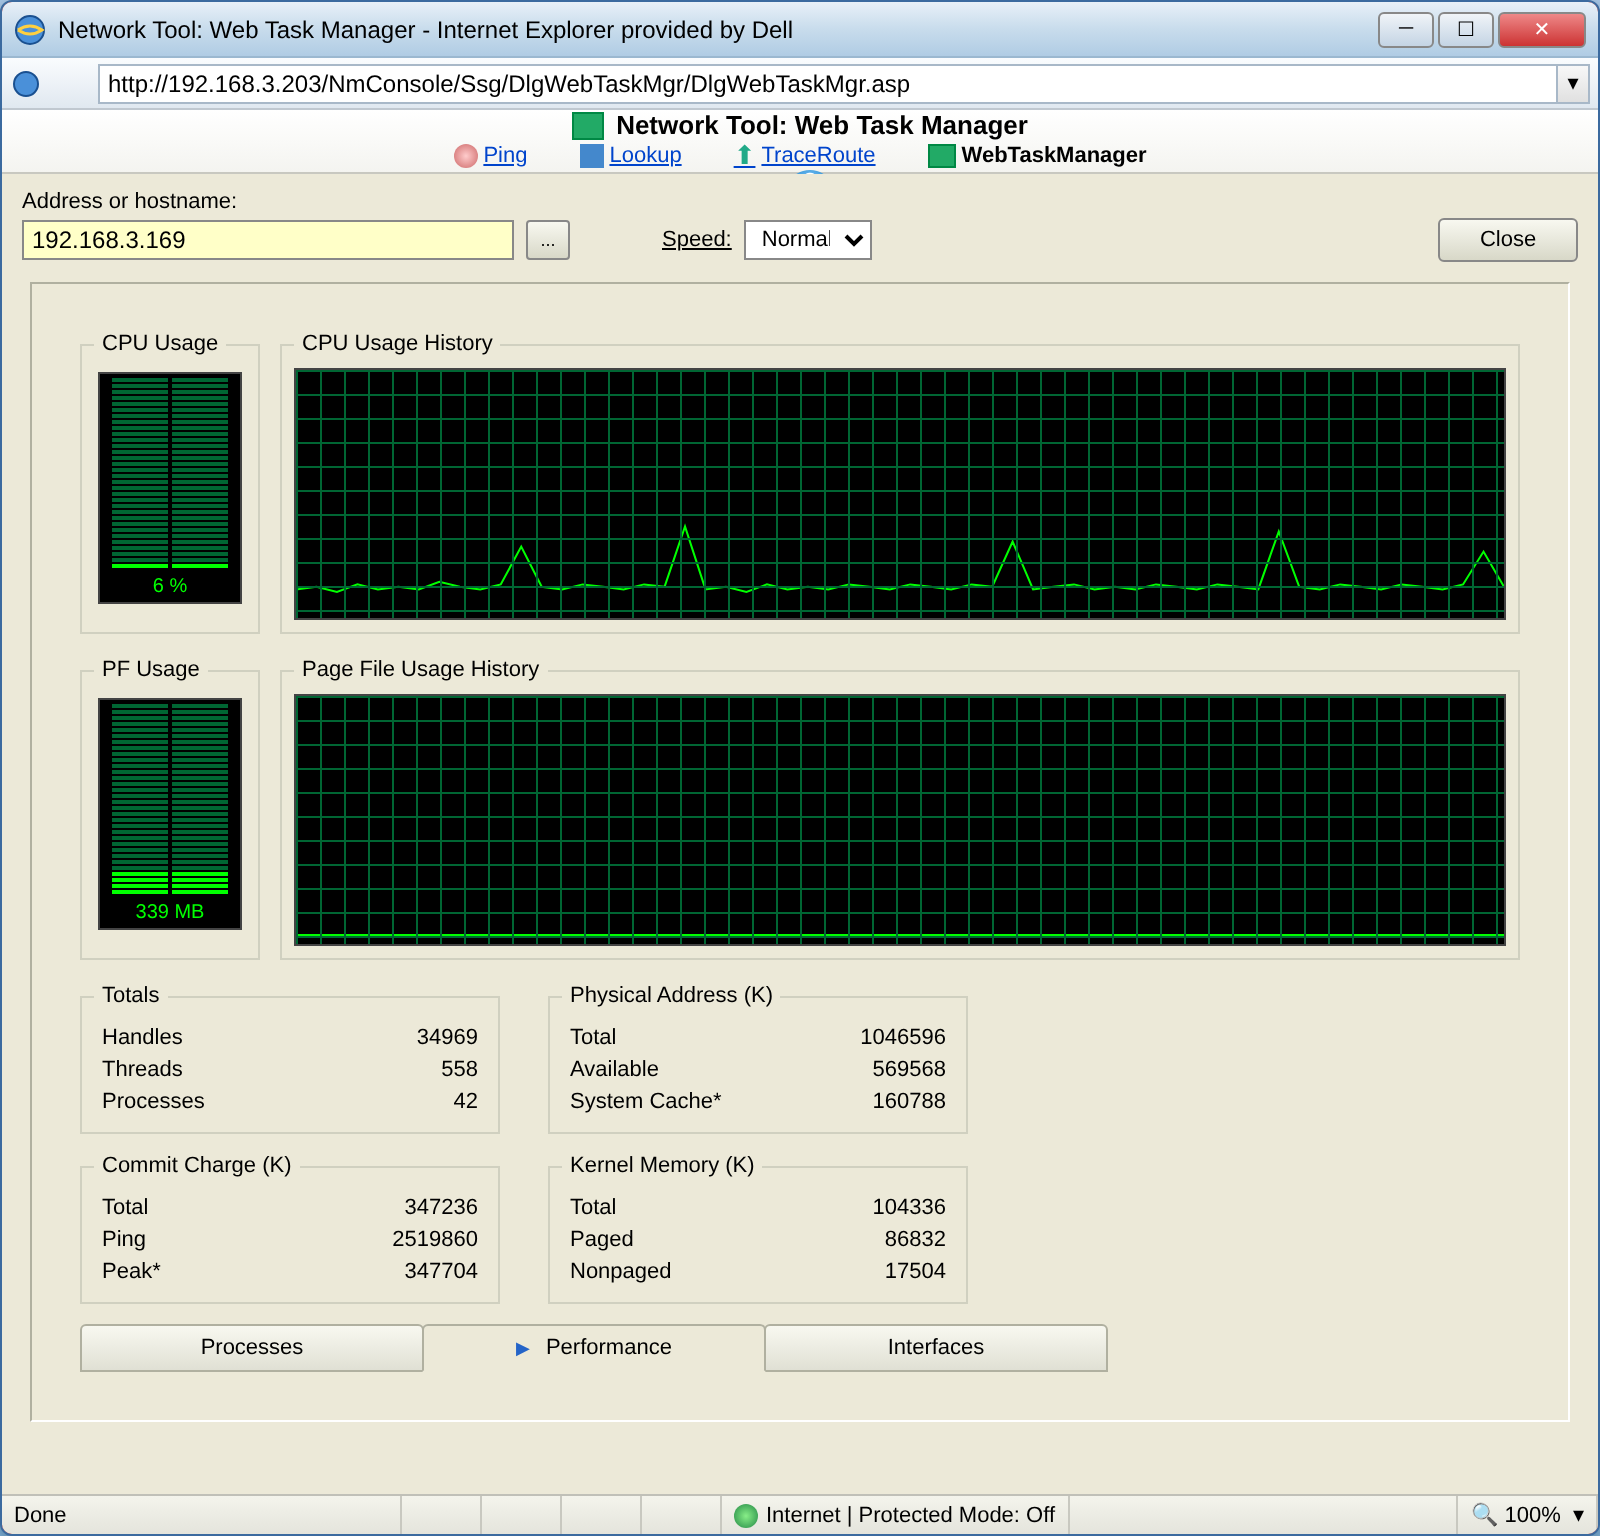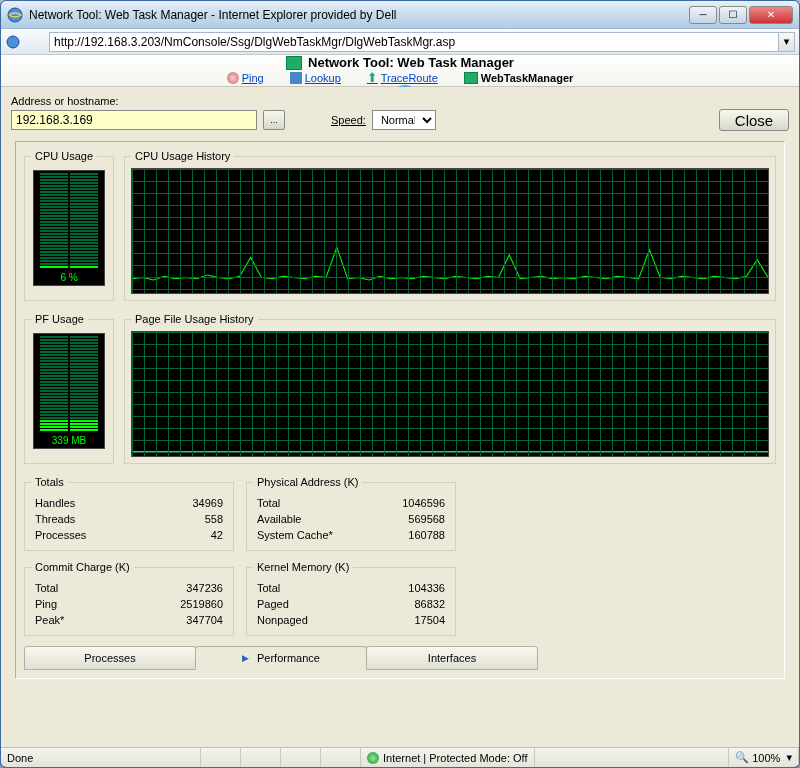--- a/index.html
+++ b/index.html
@@ -33,43 +33,43 @@
 
 .main-panel { position: absolute; top: 32px; left: 0; right: 0; bottom: 0; background: #ece9d8; overflow: hidden; }
 
 .input-row { padding: 8px 10px 4px; }
 .input-label { font-size: 11px; margin-bottom: 2px; }
 .input-controls { display: flex; align-items: center; gap: 6px; }
 .hostname-input { width: 246px; background: #ffffc8; border: 1px solid #888; padding: 3px 4px; font-size: 12px; height: 20px; }
 .browse-btn { width: 22px; height: 20px; background: linear-gradient(to bottom, #f8f8f0, #d8d8c8); border: 1px solid #888; border-radius: 2px; cursor: pointer; display: flex; align-items: center; justify-content: center; font-size: 9px; }
 .speed-label { margin-left: 40px; text-decoration: underline; font-size: 11px; }
 .speed-select { width: 64px; background: #fff; border: 1px solid #888; padding: 2px 4px; font-size: 11px; height: 20px; }
-.close-btn { margin-left: auto; width: 70px; height: 22px; background: linear-gradient(to bottom, #f8f8f0, #d8d8c8); border: 1px solid #888; border-radius: 3px; cursor: pointer; font-size: 15px; }
-
-.gauge-section { margin: 6px 14px 0; border: 1px solid #fff; border-top-color: #b0b0a0; border-left-color: #b0b0a0; padding: 8px; }
+.close-btn { margin-left: auto; width: 70px; height: 22px; background: linear-gradient(to bottom, #f8f8f0, #d8d8c8); border: 1px solid #888; border-radius: 3px; cursor: pointer; font-size: 11px; }
+
+.gauge-section { margin: 6px 14px 0; border: 1px solid #fff; border-top-color: #b0b0a0; border-left-color: #b0b0a0; padding: 24px; }
 .gauge-row { display: flex; gap: 10px; margin-bottom: 12px; }
 
 fieldset { border: 1px solid #d0d0c0; padding: 6px; position: relative; margin: 0; }
 fieldset legend { padding: 0 4px; font-size: 11px; background: #ece9d8; }
 
 .meter-box { width: 90px; }
 .meter { width: 72px; height: 116px; background: #000; border: 1px solid #444; margin: 2px auto 0; display: flex; flex-direction: column; align-items: center; justify-content: flex-end; padding: 2px 6px; }
 .meter-bars { width: 100%; display: flex; gap: 2px; height: 94px; align-items: flex-end; }
 .meter-col { flex: 1; display: flex; flex-direction: column; justify-content: flex-end; gap: 1px; }
 .meter-col .bar { height: 2px; background: #0f0; }
 .meter-col .bar.dim { background: #063; }
 .meter-label { color: #0f0; font-size: 10px; margin-top: 4px; text-align: center; }
 
 .history-box { flex: 1; }
 .history-graph { width: 100%; height: 126px; background: #000; border: 1px solid #444; position: relative; overflow: hidden; }
 .grid-lines::before, .grid-lines::after { content: ''; position: absolute; background-image: linear-gradient(to right, #063 1px, transparent 1px), linear-gradient(to bottom, #063 1px, transparent 1px); background-size: 12px 12px; top:0;left:0;right:0;bottom:0; }
 .cpu-trace { position: absolute; bottom: 6px; left: 0; right: 0; }
 .pf-trace { position: absolute; bottom: 4px; left: 0; right: 0; height: 1px; background: #0f0; }
 
-.stats-row { display: flex; gap: 12px; margin-top: 10px; }
+.stats-row { display: flex; gap: 24px; margin-top: 10px; }
 .stats-box { width: 210px; }
 .stats-table { width: 100%; font-size: 11px; }
 .stats-table td { padding: 1px 2px; }
 .stats-table td:last-child { text-align: right; }
 
 .tabs { display: flex; margin-top: 10px; margin-left: 0px; }
 .tab { width: 172px; height: 24px; background: linear-gradient(to bottom, #f8f8f0, #e0e0d4); border: 1px solid #b0b0a0; border-radius: 3px 3px 0 0; display: flex; align-items: center; justify-content: center; font-size: 11px; cursor: pointer; margin-right: -1px; }
 .tab.active { background: #ece9d8; border-bottom: 1px solid #ece9d8; position: relative; z-index: 1; }
 .tab .arrow { color: #2464c8; margin-right: 8px; font-size: 9px; }
 

